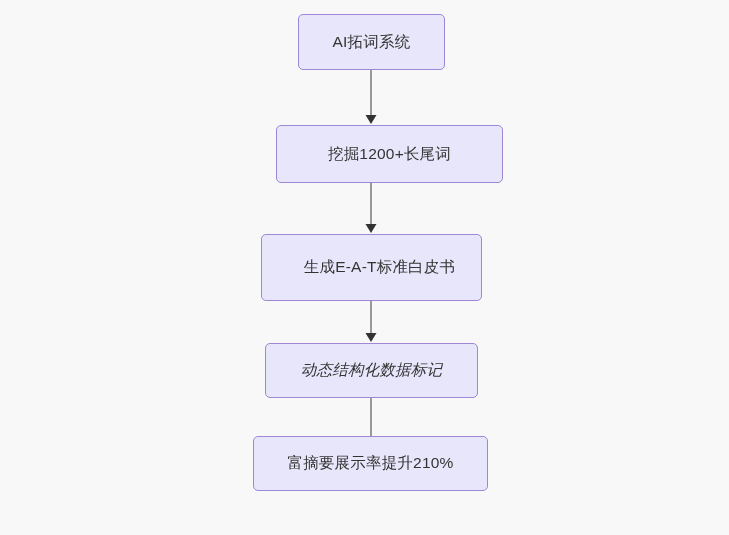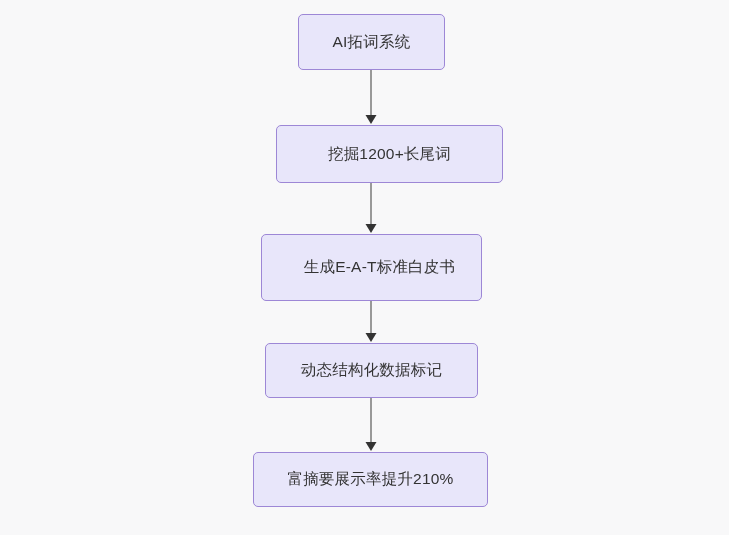--- a/index.html
+++ b/index.html
@@ -68,21 +68,21 @@
   </div>
 
   <div class="node" style="left: 276px; top: 125px; width: 227px; height: 58px;">
     <span class="node-label">挖掘1200+长尾词</span>
   </div>
 
   <div class="node" style="left: 261px; top: 234px; width: 221px; height: 67px; padding-left: 16px;">
     <span class="node-label">生成E-A-T标准白皮书</span>
   </div>
 
-  <div class="node" style="left: 265px; top: 343px; width: 213px; height: 55px;">
+  <div class="node" style="left: 265px; top: 343px; width: 213px; height: 55px; font-style: italic;">
     <span class="node-label">动态结构化数据标记</span>
   </div>
 
-  <div class="node" style="left: 253px; top: 452px; width: 235px; height: 55px;">
+  <div class="node" style="left: 253px; top: 436px; width: 235px; height: 55px;">
     <span class="node-label">富摘要展示率提升210%</span>
   </div>
 
 </div>
 
 </body></html>

